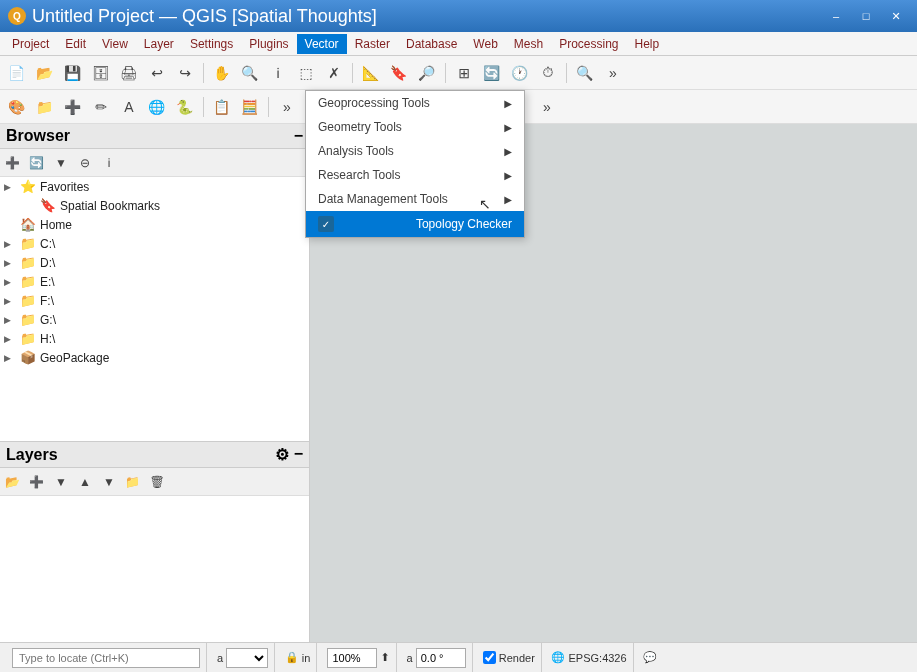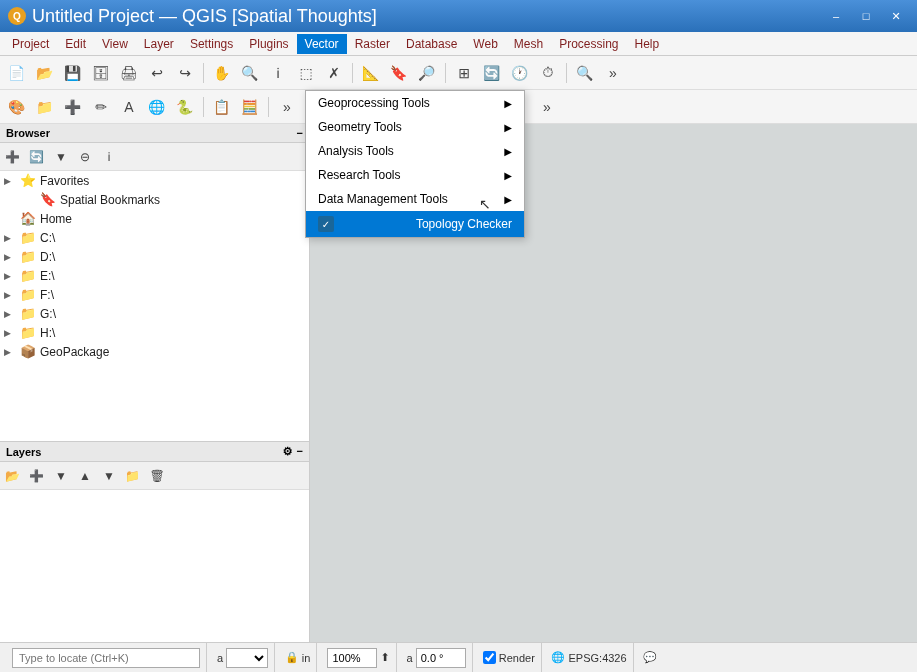--- a/index.html
+++ b/index.html
@@ -120,21 +120,21 @@
     #browser-panel {
       flex: 1;
       border-bottom: 1px solid #ccc;
       overflow: hidden;
     }
     .panel-header {
       background: #e8e8e8;
       border-bottom: 1px solid #ccc;
       padding: 3px 6px;
       font-weight: bold;
-      font-size: 11px;
+      font-size: 16px;
       display: flex;
       align-items: center;
       justify-content: space-between;
     }
     .panel-toolbar {
       background: #f0f0f0;
       border-bottom: 1px solid #ddd;
       height: 28px;
       display: flex;
       align-items: center;
@@ -204,21 +204,21 @@
       z-index: 1000;
       width: 220px;
     }
     .dropdown-item {
       display: flex;
       align-items: center;
       justify-content: space-between;
       padding: 5px 12px;
       cursor: pointer;
       font-size: 12px;
-      color: #000000;
+      color: #404040;
     }
     .dropdown-item.active { background: #0078d4; color: white; }
     .dropdown-arrow { font-size: 10px; }
 
     
     #status-bar {
       position: absolute;
       bottom: 0;
       left: 0;
       right: 0;

